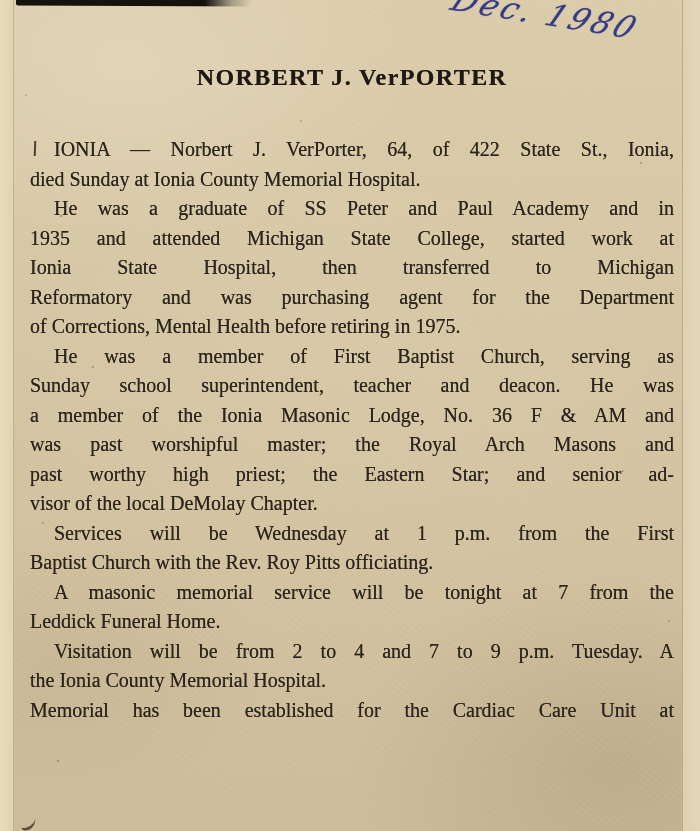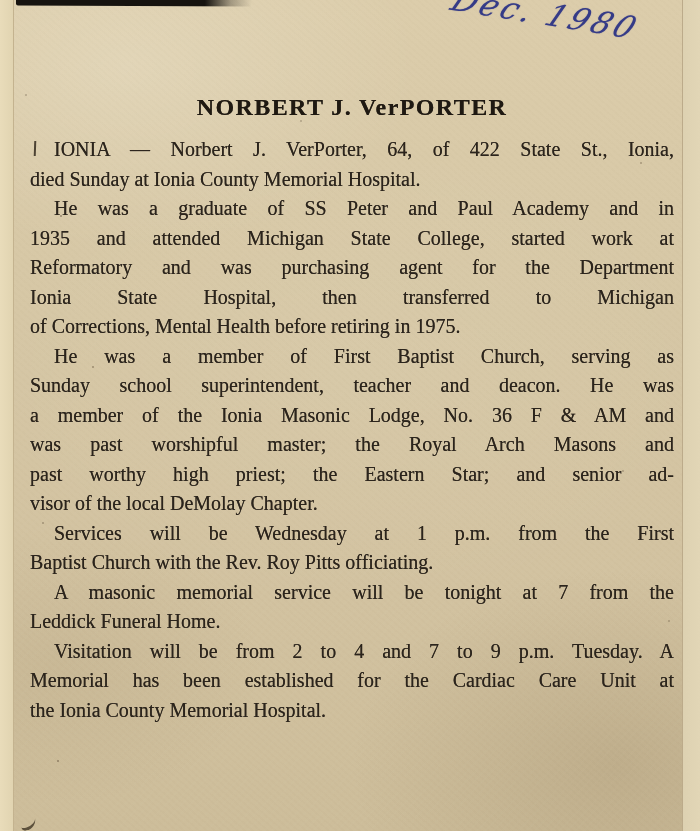--- a/index.html
+++ b/index.html
@@ -41,21 +41,20 @@
     font-size:31px; letter-spacing:3px; color:#353b87;
     transform:rotate(9deg) skewX(-16deg);
     text-shadow:0 0 1px rgba(53,59,135,0.55);
     white-space:nowrap;
   }
   .headline {
     position:absolute; left:30px; top:64px; width:644px;
     text-align:center; font-weight:bold; font-size:24px;
     letter-spacing:1.4px; color:#1f1912;
     text-shadow:0 0 0.5px rgba(31,25,18,0.8);
-    margin-top:30px;
   }
   .article {
     position:absolute; left:30px; top:135px; width:644px;
     font-size:20px; line-height:29.5px; color:#2b241c;
     text-shadow:0 0 0.6px rgba(43,36,28,0.75);
   }
   .line { height:29.5px; overflow:hidden; white-space:normal; }
   .line.indent { text-indent:24px; }
   .line.just { text-align:justify; text-align-last:justify; }
   .para-tick {
@@ -96,32 +95,32 @@
 
   <div class="headline">NORBERT J. VerPORTER</div>
 
   <div class="para-tick"></div>
 
   <div class="article">
       <div class="line indent just">IONIA — Norbert J. VerPorter, 64, of 422 State St., Ionia,</div>
       <div class="line">died Sunday at Ionia County Memorial Hospital.</div>
       <div class="line indent just">He was a graduate of SS Peter and Paul Academy and in</div>
       <div class="line just">1935 and attended Michigan State College, started work at</div>
+      <div class="line just">Ionia State Hospital, then transferred to Michigan</div>
       <div class="line just">Reformatory and was purchasing agent for the Department</div>
-      <div class="line just">Ionia State Hospital, then transferred to Michigan</div>
       <div class="line">of Corrections, Mental Health before retiring in 1975.</div>
       <div class="line indent just">He was a member of First Baptist Church, serving as</div>
       <div class="line just">Sunday school superintendent, teacher and deacon. He was</div>
       <div class="line just">a member of the Ionia Masonic Lodge, No. 36 F &amp; AM and</div>
       <div class="line just">was past worshipful master; the Royal Arch Masons and</div>
       <div class="line just">past worthy high priest; the Eastern Star; and senior ad-</div>
       <div class="line">visor of the local DeMolay Chapter.</div>
       <div class="line indent just">Services will be Wednesday at 1 p.m. from the First</div>
       <div class="line">Baptist Church with the Rev. Roy Pitts officiating.</div>
       <div class="line indent just">A masonic memorial service will be tonight at 7 from the</div>
       <div class="line">Leddick Funeral Home.</div>
       <div class="line indent just">Visitation will be from 2 to 4 and 7 to 9 p.m. Tuesday. A</div>
+      <div class="line">the Ionia County Memorial Hospital.</div>
       <div class="line just">Memorial has been established for the Cardiac Care Unit at</div>
-      <div class="line">the Ionia County Memorial Hospital.</div>
     </div>
 
   <div class="bottom-mark"></div>
 </div>
 
 </body></html>

